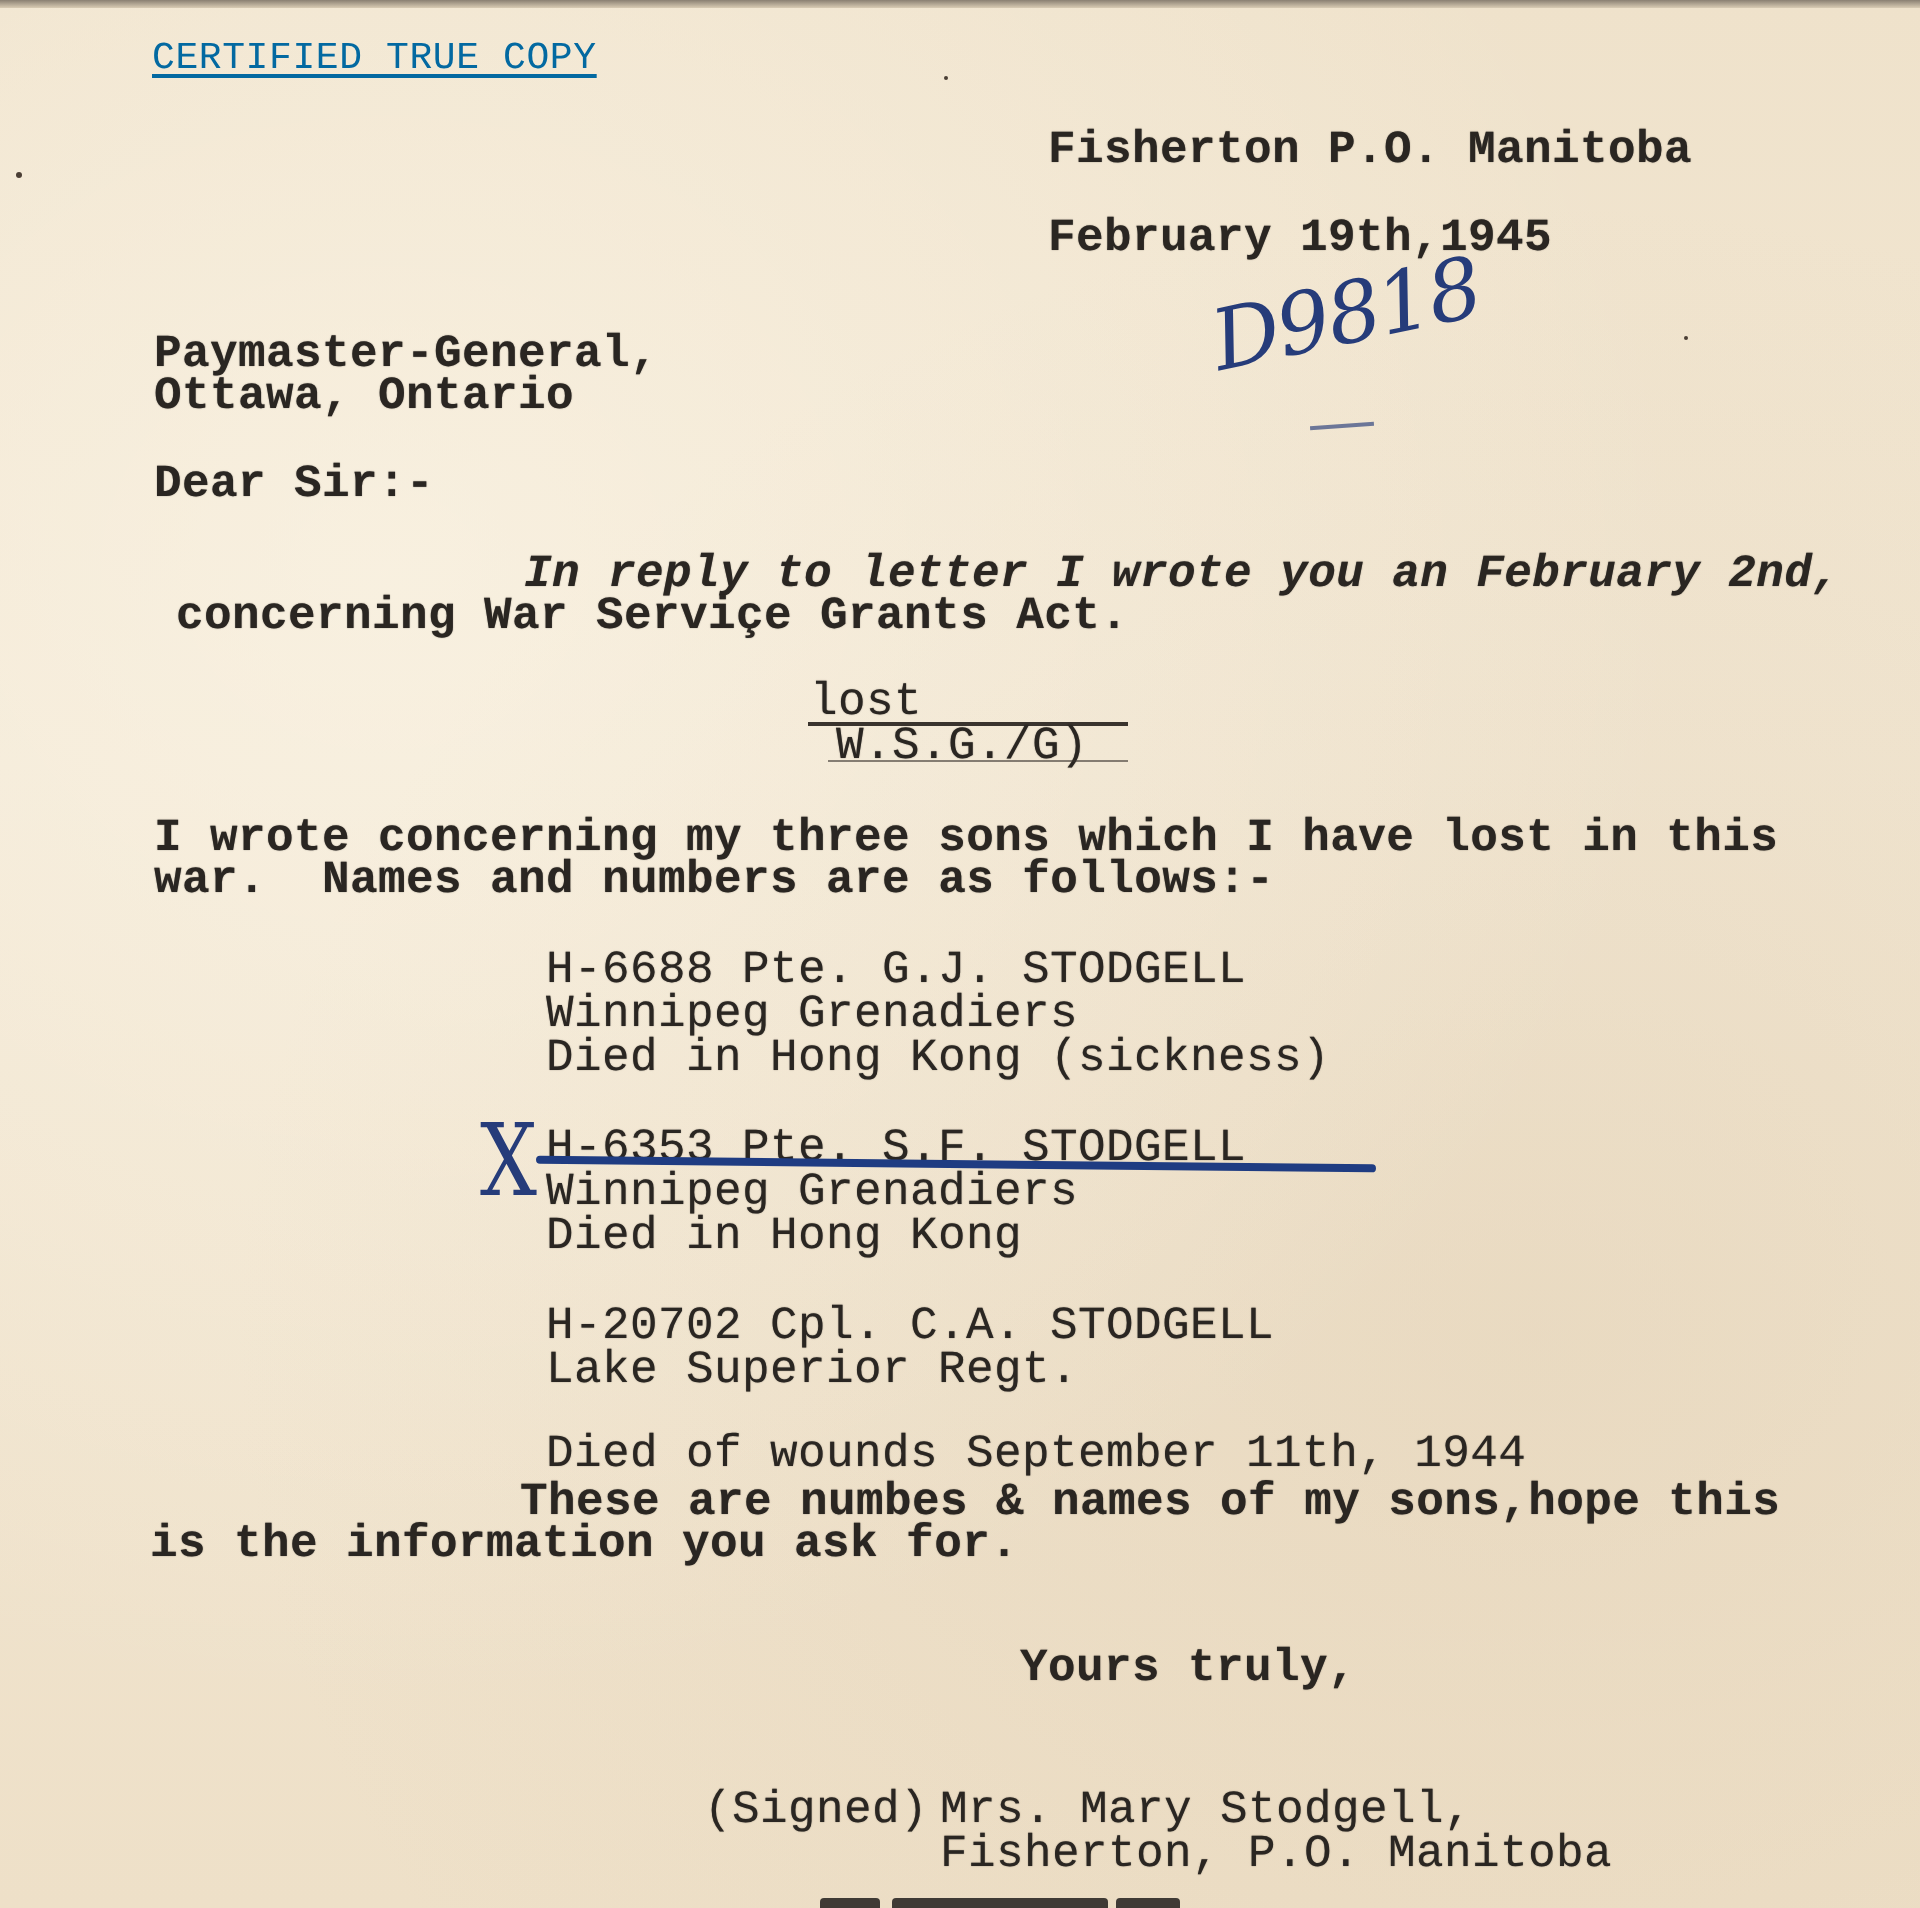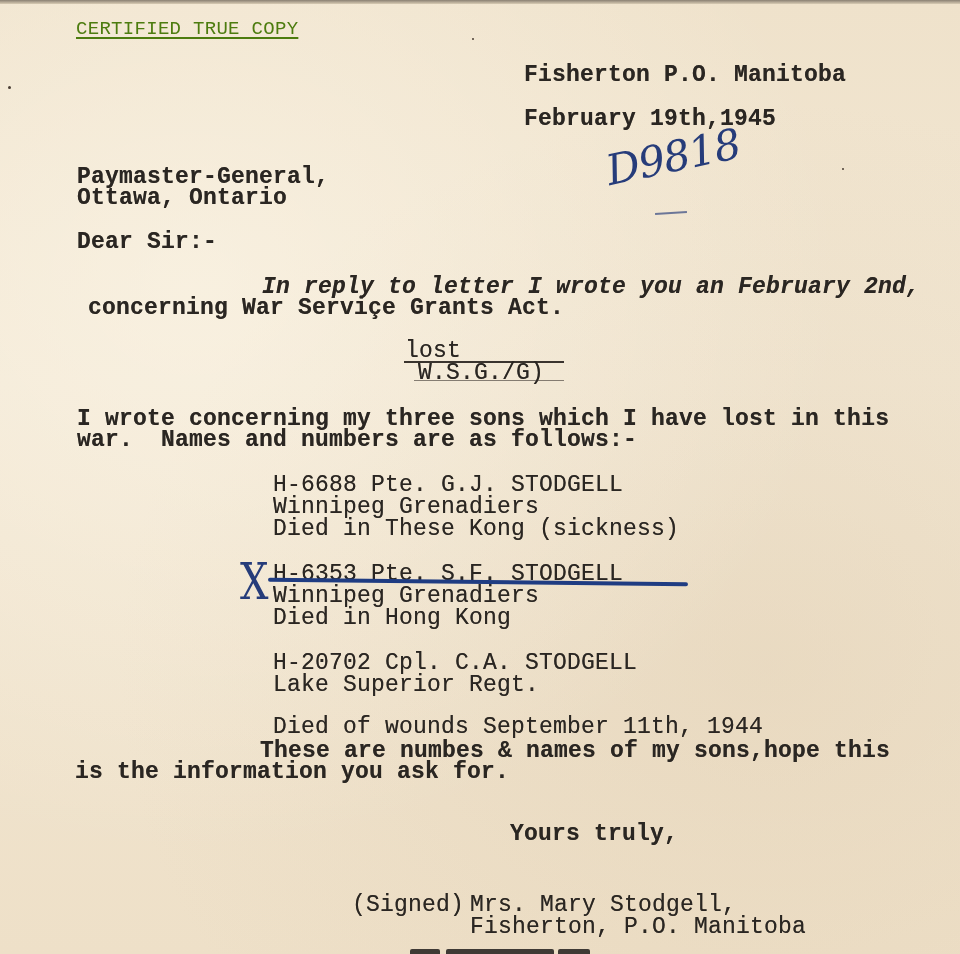--- a/index.html
+++ b/index.html
@@ -19,21 +19,21 @@
     }
     .t {
       position: absolute; white-space: pre;
       font-size: 23px; line-height: 22px; font-weight: bold;
       letter-spacing: 0.2px; color: #2a2622;
       text-shadow: 0 0 0.6px rgba(40,35,30,0.6);
     }
     .light { font-weight: normal; }
     .stamp {
       position: absolute; left: 76px; top: 18px;
-      font-size: 19px; line-height: 22px; color: #4d7c0f; white-space: pre;
+      font-size: 19px; line-height: 22px; color: #0369a1; white-space: pre;
       text-decoration: underline; text-decoration-thickness: 2px;
       text-underline-offset: 3px; letter-spacing: 0.3px;
     }
     .hand {
       position: absolute; font-family: "DejaVu Serif", serif; font-style: italic;
       color: #263c7a;
     }
     .filenum {
       left: 612px; top: 146px; font-size: 42px; line-height: 50px;
       transform: rotate(-12deg); transform-origin: left bottom; letter-spacing: -1px;
@@ -83,21 +83,21 @@
 <div class="t light" style="left:405px; top:340px;">lost</div>
 <div class="quote-line"></div>
 <div class="t light" style="left:418px; top:362px;">W.S.G./G)</div>
 <div class="quote-line2"></div>
 
 <div class="t" style="left:77px; top:408px;">I wrote concerning my three sons which I have lost in this</div>
 <div class="t" style="left:77px; top:429px;">war.  Names and numbers are as follows:-</div>
 
 <div class="t light" style="left:273px; top:474px;">H-6688 Pte. G.J. STODGELL</div>
 <div class="t light" style="left:273px; top:496px;">Winnipeg Grenadiers</div>
-<div class="t light" style="left:273px; top:518px;">Died in These Kong (sickness)</div>
+<div class="t light" style="left:273px; top:518px;">Died in Hong Kong (sickness)</div>
 
 <div class="hand xmark">X</div>
 <div class="t light" style="left:273px; top:563px;">H-6353 Pte. S.F. STODGELL</div>
 <div class="strike"></div>
 <div class="t light" style="left:273px; top:585px;">Winnipeg Grenadiers</div>
 <div class="t light" style="left:273px; top:607px;">Died in Hong Kong</div>
 
 <div class="t light" style="left:273px; top:652px;">H-20702 Cpl. C.A. STODGELL</div>
 <div class="t light" style="left:273px; top:674px;">Lake Superior Regt.</div>
 <div class="t light" style="left:273px; top:716px;">Died of wounds September 11th, 1944</div>

